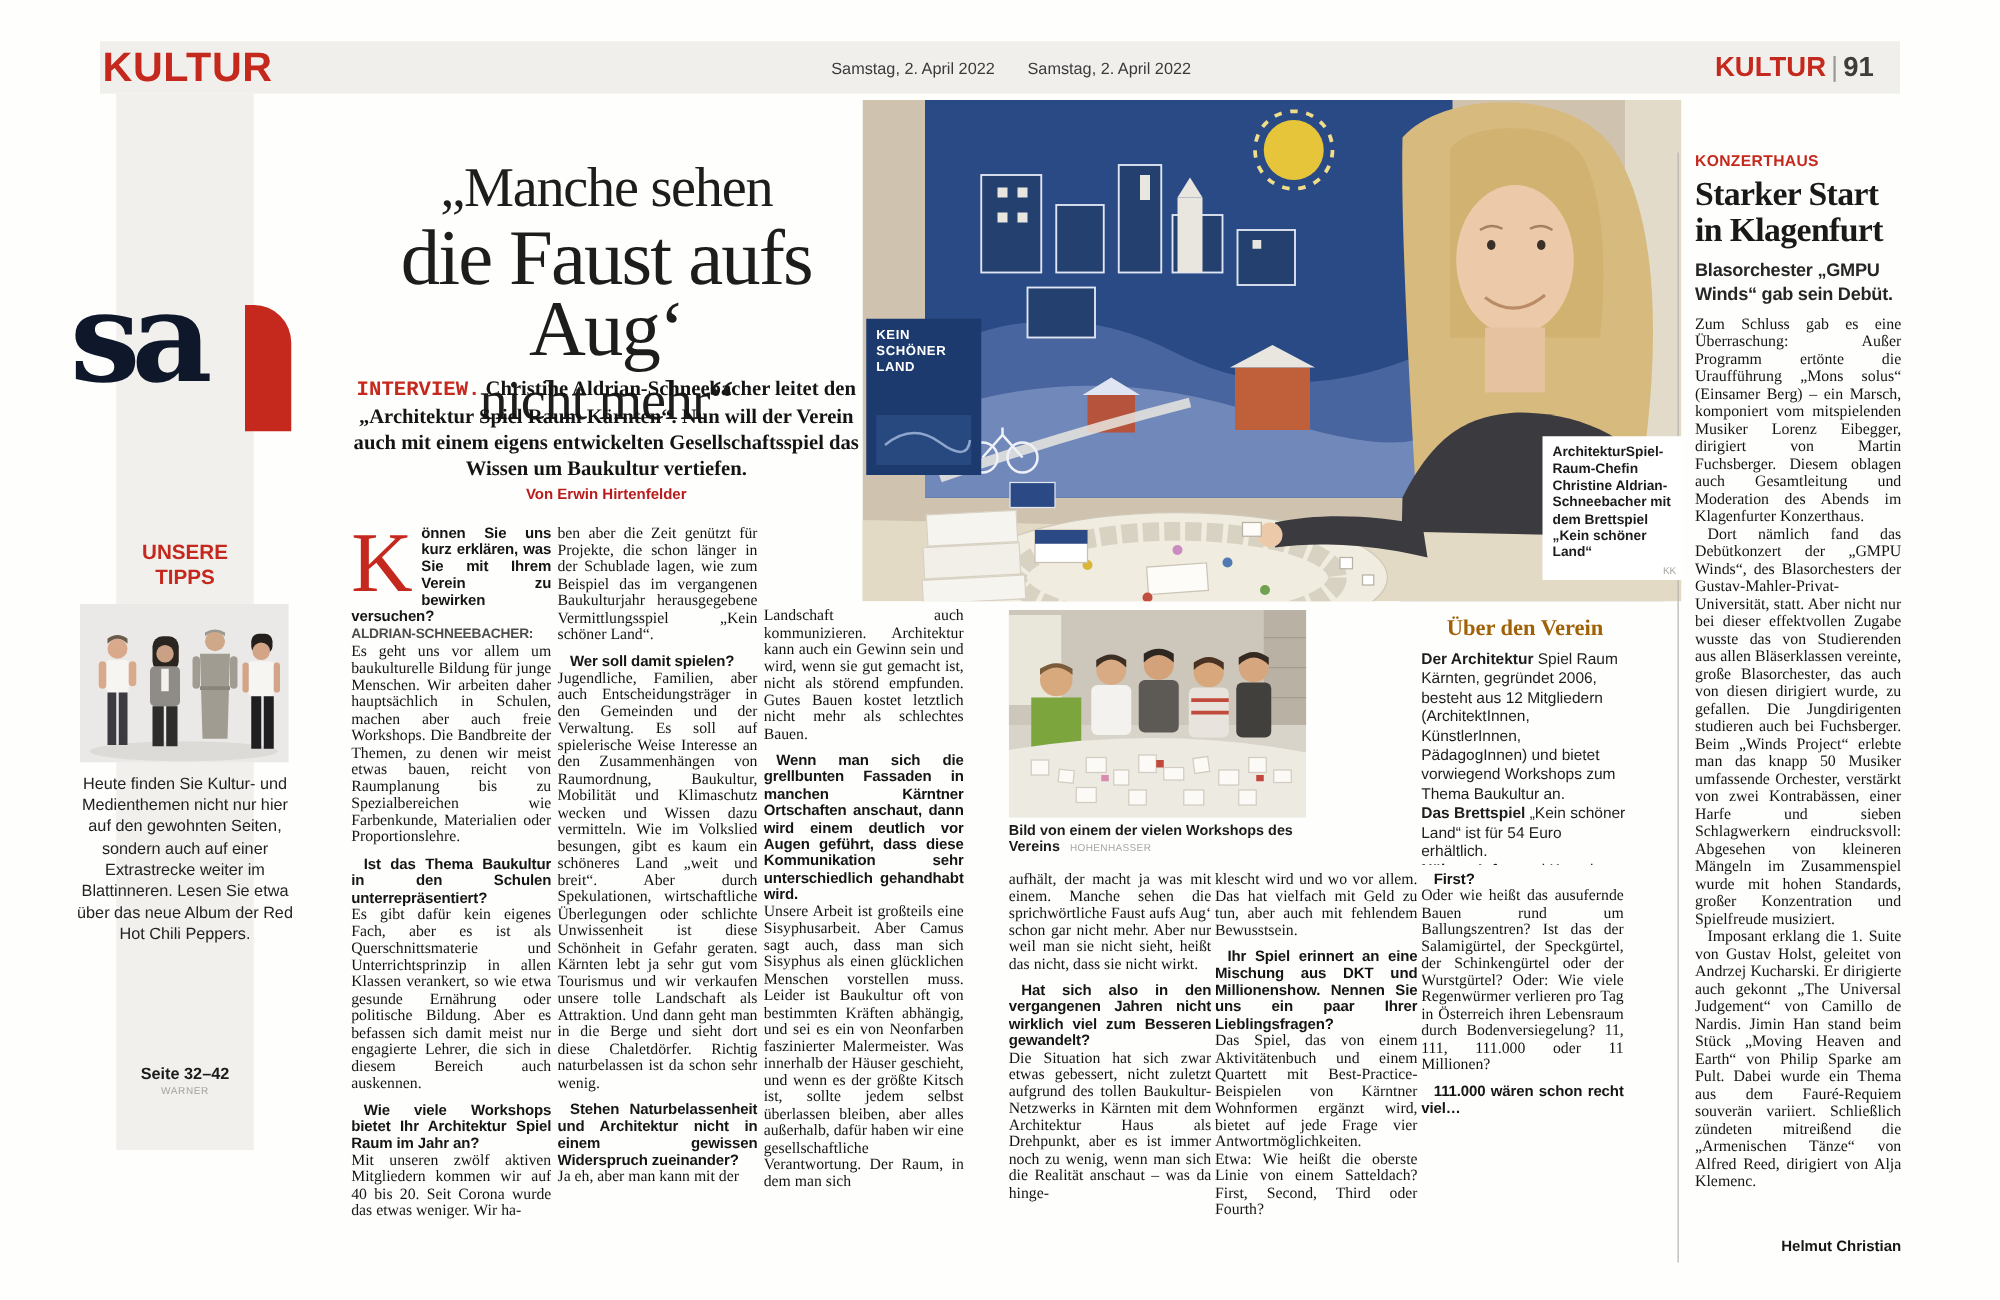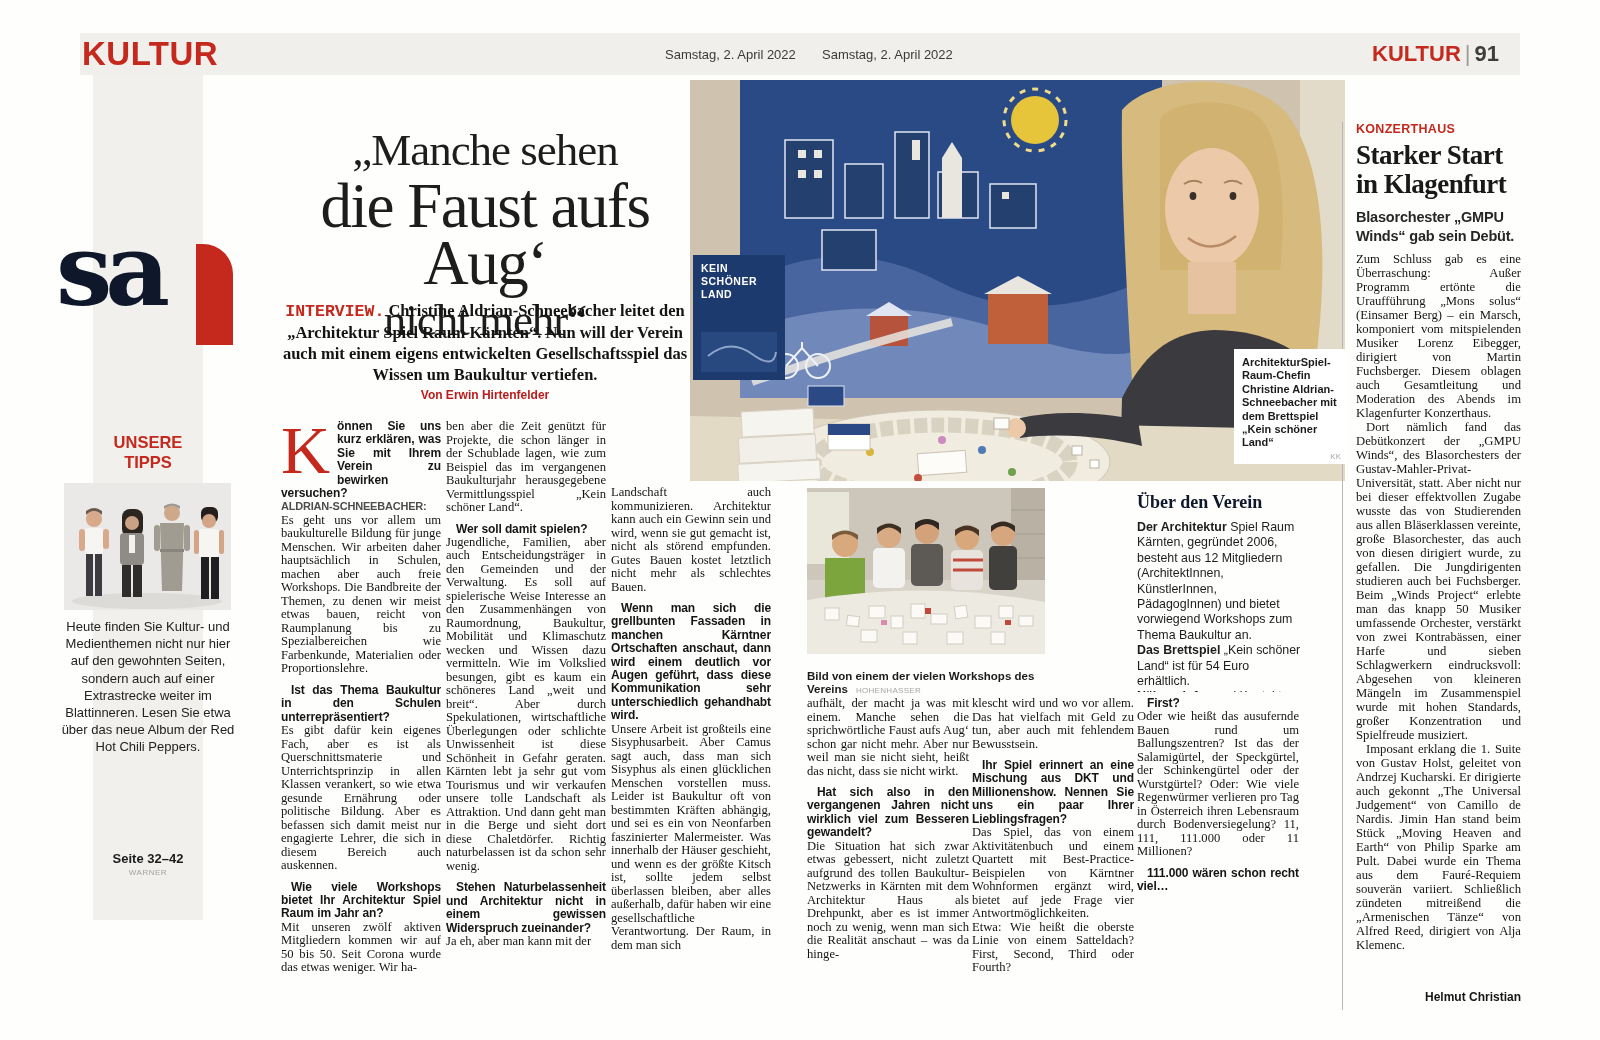--- a/index.html
+++ b/index.html
@@ -50,26 +50,26 @@
   .c5{left:972px;top:697px;width:162px;height:315px;}
   .c6{left:1137px;top:697px;width:162px;height:315px;}
 
   
   .main-photo{left:690px;top:80px;width:655px;height:401px;}
   .box-label{left:701px;top:262px;width:70px;font:700 10.5px/13px "Liberation Sans",sans-serif;color:#fff;letter-spacing:.5px;z-index:3;}
   .cap-box{left:1234px;top:349px;width:112px;background:#ffffff;padding:7px 8px 14px 8px;box-sizing:border-box;
            font:700 11px/13.4px "Liberation Sans",sans-serif;color:#1b1b1b;z-index:3;}
   .cap-credit{position:absolute;right:5px;bottom:3px;font:400 8px/8px "Liberation Sans",sans-serif;color:#a8a6a2;}
   .ws-photo{left:807px;top:488px;width:238px;height:166px;}
-  .ws-cap{left:807px;top:659px;width:310px;font:700 11.5px/13px "Liberation Sans",sans-serif;color:#1b1b1b;margin-top:11px;}
+  .ws-cap{left:807px;top:659px;width:310px;font:700 11.5px/13px "Liberation Sans",sans-serif;color:#1b1b1b;}
   .ws-credit{font:400 8px/10px "Liberation Sans",sans-serif;color:#a8a6a2;margin-left:8px;letter-spacing:.3px;}
 
   
   .verein{left:1137px;top:492px;width:166px;height:200px;overflow:hidden;}
-  .verein h3{margin:0 0 8px 0;font:800 18px/20px "Liberation Serif",serif;color:#0f172a;}
+  .verein h3{margin:0 0 8px 0;font:800 18px/20px "Liberation Serif",serif;color:#a16207;text-align:center;}
   .verein p{margin:0;font:400 12.4px/15.4px "Liberation Sans",sans-serif;color:#1d1d1d;}
   .verein b{font-weight:800;}
 
   
   .vrule{left:1342px;top:122px;width:1px;height:888px;background:#b8b6b2;}
   .kz{left:1356px;top:122px;width:165px;}
   .kz-kicker{font:800 12.5px/14px "Liberation Sans",sans-serif;color:#c5281c;letter-spacing:.3px;}
   .kz-hl{margin-top:5px;font:700 27px/29px "Liberation Serif",serif;color:#191918;letter-spacing:-.5px;}
   .kz-sub{margin-top:9px;font:700 14.5px/18.5px "Liberation Sans",sans-serif;color:#262626;letter-spacing:-.2px;}
   .kz-body{left:1356px;top:252px;width:165px;height:736px;overflow:hidden;}
@@ -287,21 +287,21 @@
   <div class="abs ws-cap">
     <span>Bild von einem der vielen Workshops des Vereins</span><span class="ws-credit">HOHENHASSER</span>
   </div>
 
   <div class="abs col c1">
     <p class="q first"><span class="dropcap">K</span><span>önnen Sie uns kurz erklären, was Sie mit Ihrem Verein zu bewirken versuchen?</span></p>
     <p class="a"><span class="speaker">ALDRIAN-SCHNEEBACHER:</span><span> Es geht uns vor allem um baukulturelle Bildung für junge Menschen. Wir arbeiten daher hauptsächlich in Schulen, machen aber auch freie Workshops. Die Bandbreite der Themen, zu denen wir meist etwas bauen, reicht von Raumplanung bis zu Spezialbereichen wie Farbenkunde, Materialien oder Proportionslehre.</span></p>
     <p class="q">Ist das Thema Baukultur in den Schulen unterrepräsentiert?</p>
     <p class="a">Es gibt dafür kein eigenes Fach, aber es ist als Querschnittsmaterie und Unterrichtsprinzip in allen Klassen verankert, so wie etwa gesunde Ernährung oder politische Bildung. Aber es befassen sich damit meist nur engagierte Lehrer, die sich in diesem Bereich auch auskennen.</p>
     <p class="q">Wie viele Workshops bietet Ihr Architektur Spiel Raum im Jahr an?</p>
-    <p class="a">Mit unseren zwölf aktiven Mitgliedern kommen wir auf 50 bis 50. Seit Corona wurde das etwas weniger. Wir ha-</p>
+    <p class="a">Mit unseren zwölf aktiven Mitgliedern kommen wir auf 40 bis 20. Seit Corona wurde das etwas weniger. Wir ha-</p>
   </div>
   <div class="abs col c2">
     <p class="a">ben aber die Zeit genützt für Projekte, die schon länger in der Schublade lagen, wie zum Beispiel das im vergangenen Baukulturjahr herausgegebene Vermittlungsspiel „Kein schöner Land“.</p>
     <p class="q">Wer soll damit spielen?</p>
     <p class="a">Jugendliche, Familien, aber auch Entscheidungsträger in den Gemeinden und der Verwaltung. Es soll auf spielerische Weise Interesse an den Zusammenhängen von Raumordnung, Baukultur, Mobilität und Klimaschutz wecken und Wissen dazu vermitteln. Wie im Volkslied besungen, gibt es kaum ein schöneres Land „weit und breit“. Aber durch Spekulationen, wirtschaftliche Überlegungen oder schlichte Unwissenheit ist diese Schönheit in Gefahr geraten. Kärnten lebt ja sehr gut vom Tourismus und wir verkaufen unsere tolle Landschaft als Attraktion. Und dann geht man in die Berge und sieht dort diese Chaletdörfer. Richtig naturbelassen ist da schon sehr wenig.</p>
     <p class="q">Stehen Naturbelassenheit und Architektur nicht in einem gewissen Widerspruch zueinander?</p>
     <p class="a">Ja eh, aber man kann mit der</p>
   </div>
   <div class="abs col c3">
     <p class="a">Landschaft auch kommunizieren. Architektur kann auch ein Gewinn sein und wird, wenn sie gut gemacht ist, nicht als störend empfunden. Gutes Bauen kostet letztlich nicht mehr als schlechtes Bauen.</p>

